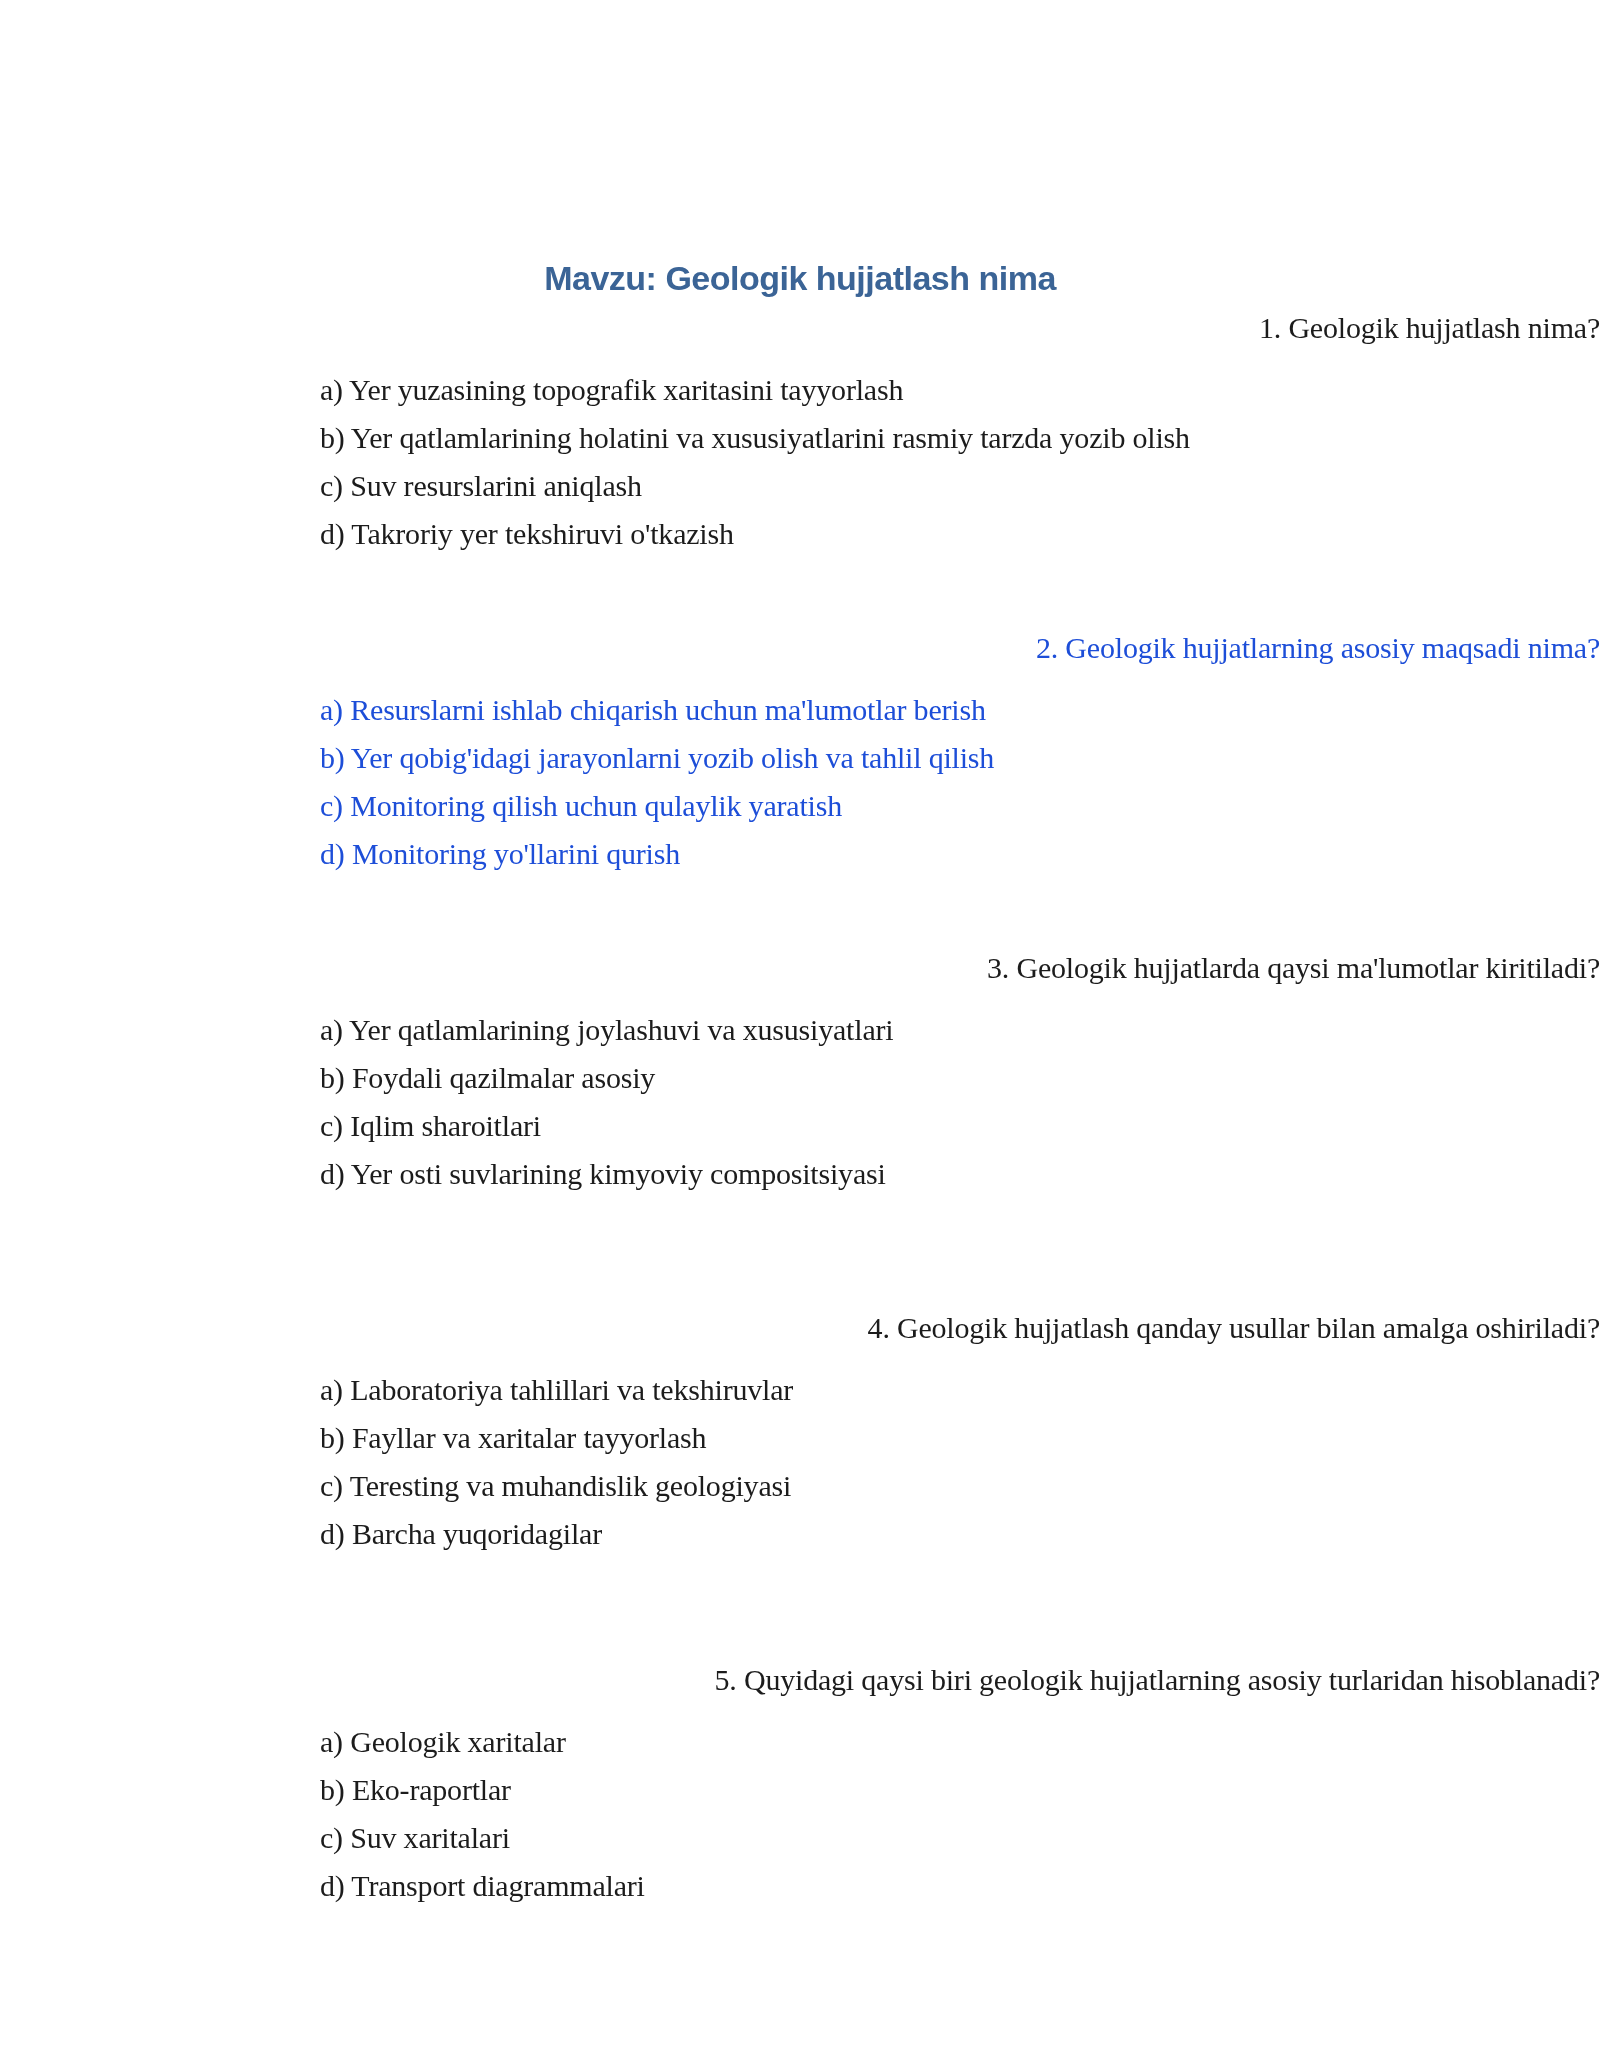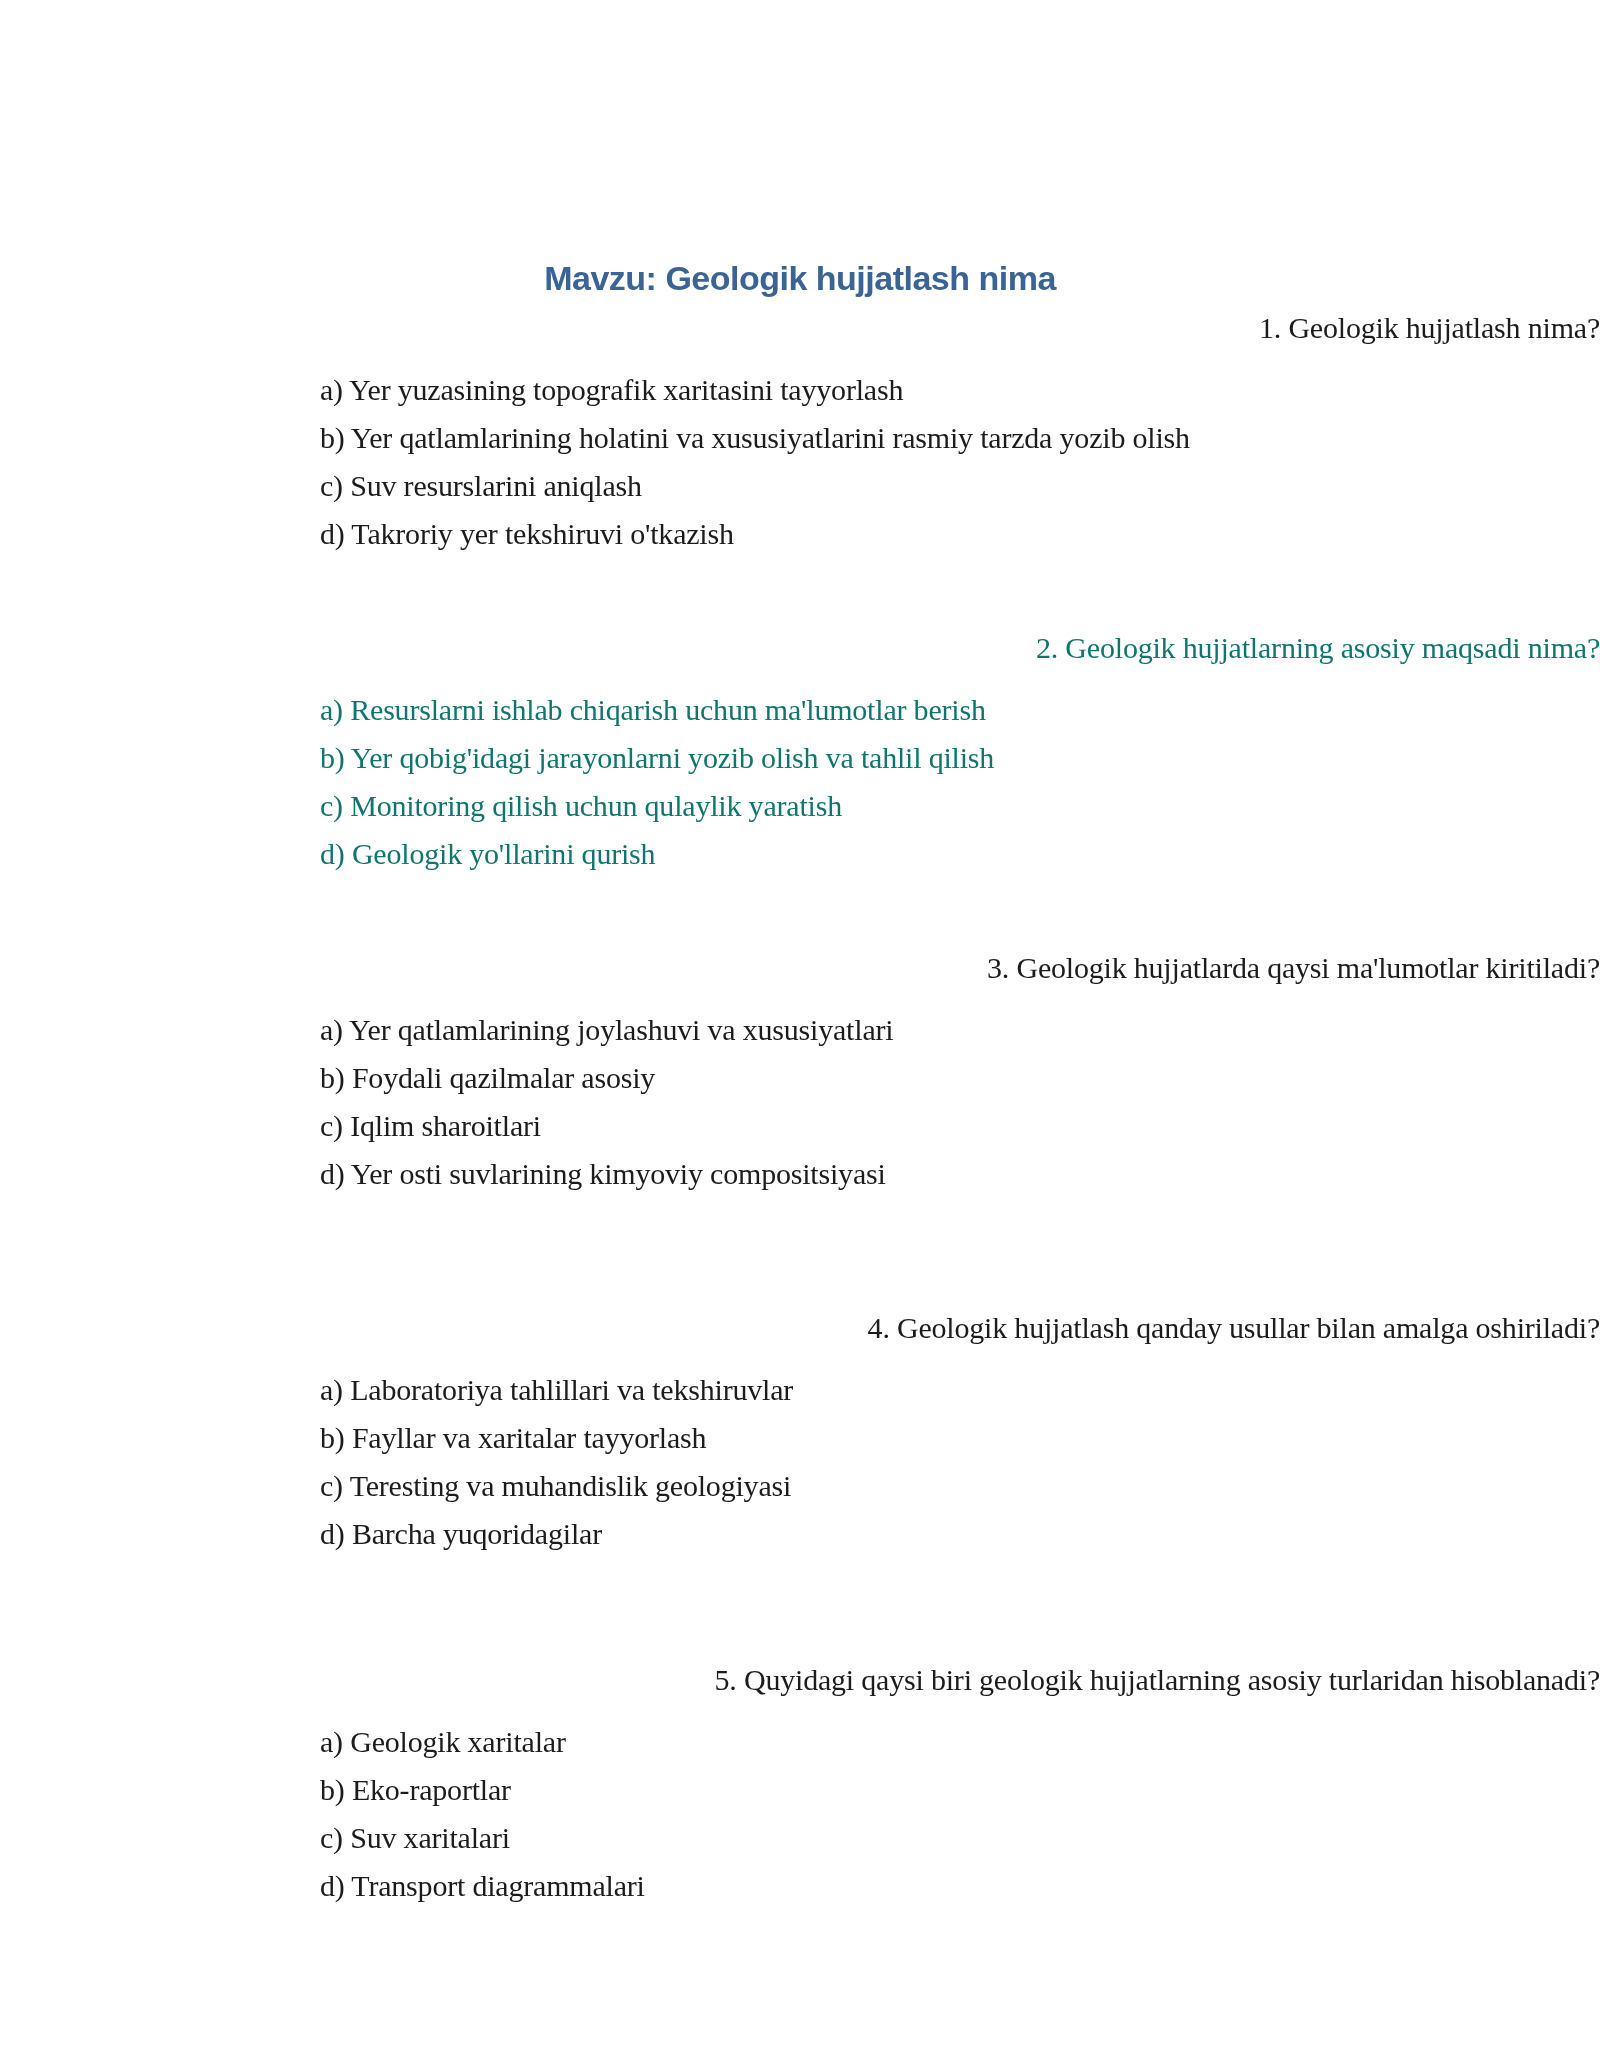--- a/index.html
+++ b/index.html
@@ -62,27 +62,27 @@
   <div class="question-block" style="top: 304px; color: rgb(28, 28, 28);">
     <div class="q-line">1. Geologik hujjatlash nima?</div>
     <div class="opt-group">
       <div class="opt-line">a) Yer yuzasining topografik xaritasini tayyorlash</div>
       <div class="opt-line">b) Yer qatlamlarining holatini va xususiyatlarini rasmiy tarzda yozib olish</div>
       <div class="opt-line">c) Suv resurslarini aniqlash</div>
       <div class="opt-line">d) Takroriy yer tekshiruvi o'tkazish</div>
     </div>
   </div>
 
-  <div class="question-block" style="top: 624px; color: #0f766e;">
+  <div class="question-block" style="top: 624px; color: #1d4ed8;">
     <div class="q-line">2. Geologik hujjatlarning asosiy maqsadi nima?</div>
     <div class="opt-group">
       <div class="opt-line">a) Resurslarni ishlab chiqarish uchun ma'lumotlar berish</div>
       <div class="opt-line">b) Yer qobig'idagi jarayonlarni yozib olish va tahlil qilish</div>
       <div class="opt-line">c) Monitoring qilish uchun qulaylik yaratish</div>
-      <div class="opt-line">d) Geologik yo'llarini qurish</div>
+      <div class="opt-line">d) Monitoring yo'llarini qurish</div>
     </div>
   </div>
 
   <div class="question-block" style="top: 944px; color: rgb(28, 28, 28);">
     <div class="q-line">3. Geologik hujjatlarda qaysi ma'lumotlar kiritiladi?</div>
     <div class="opt-group">
       <div class="opt-line">a) Yer qatlamlarining joylashuvi va xususiyatlari</div>
       <div class="opt-line">b) Foydali qazilmalar asosiy</div>
       <div class="opt-line">c) Iqlim sharoitlari</div>
       <div class="opt-line">d) Yer osti suvlarining kimyoviy compositsiyasi</div>

